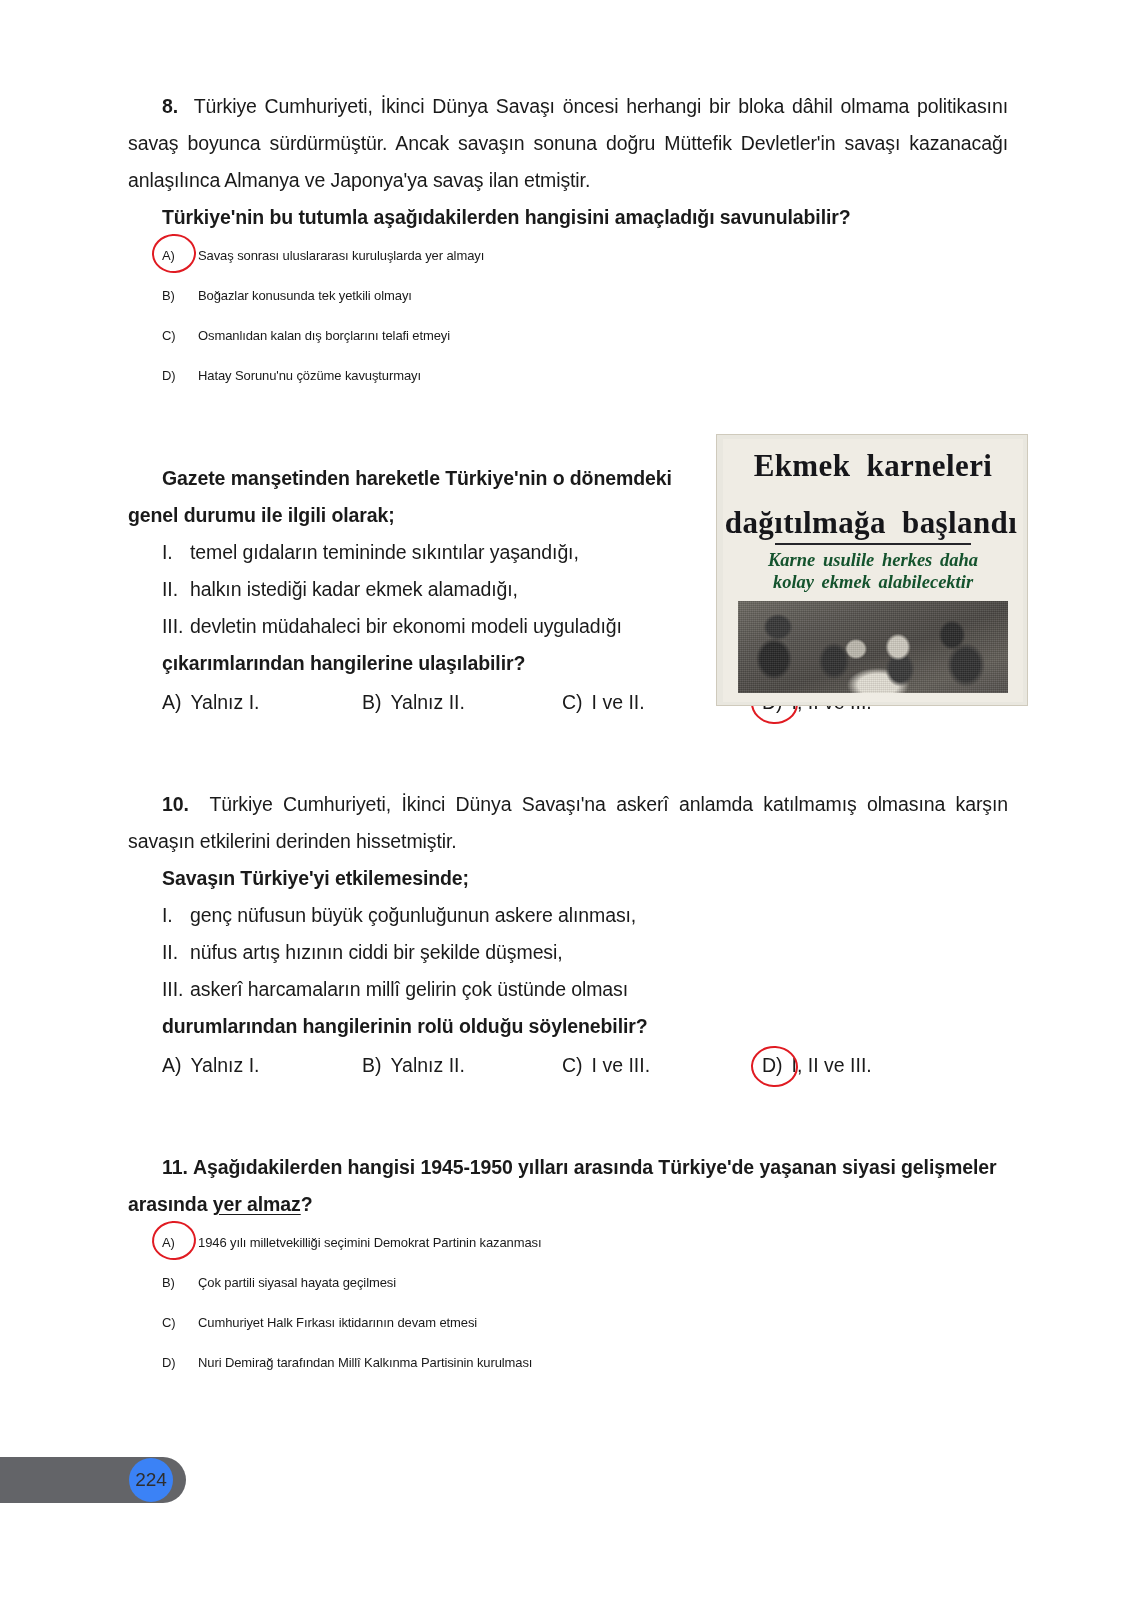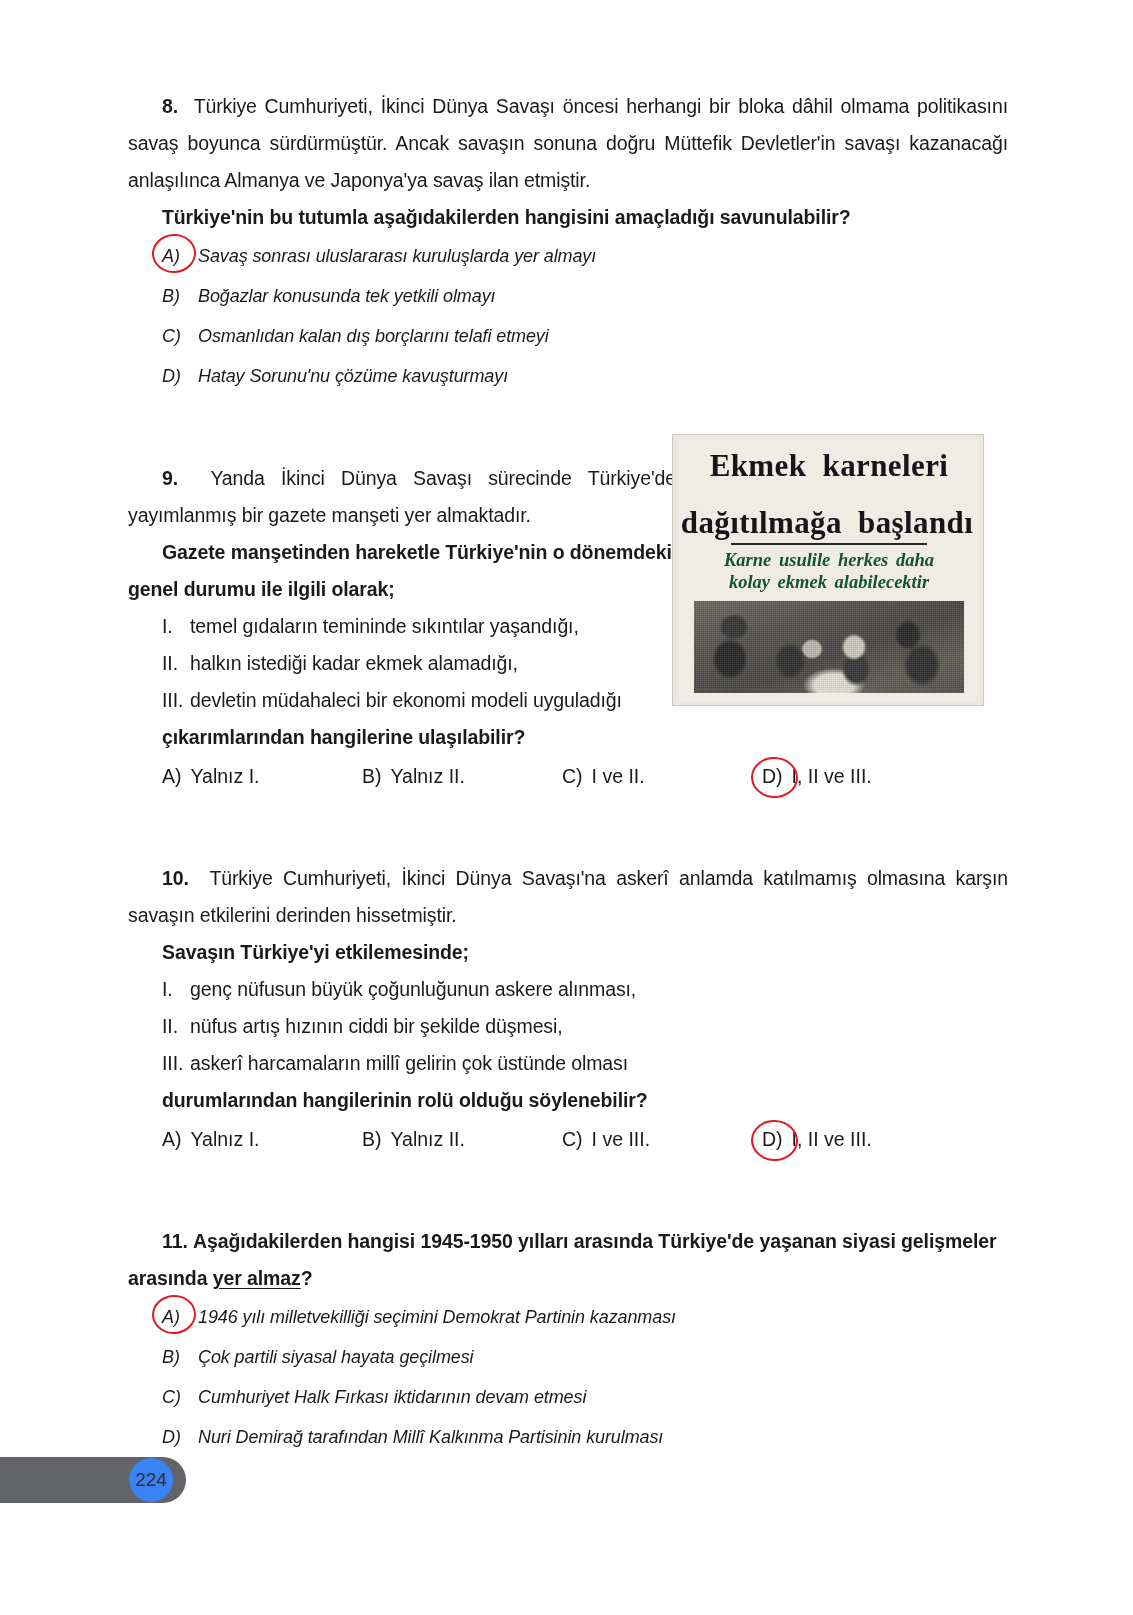--- a/index.html
+++ b/index.html
@@ -85,27 +85,26 @@
     margin-left: 28px;
   }
 
   
   .options {
     margin: 0;
     padding: 0;
     list-style: none;
   }
   .opt {
-    font-size: 18px;
+    font-size: 13px;
     line-height: 40px;
     position: relative;
     padding-left: 34px;
     letter-spacing: -0.1px;
     white-space: nowrap;
-    font-style: italic;
   }
   .opt .lbl {
     display: inline-block;
     width: 36px;
     position: relative;
   }
   .opt .otext {
     display: inline-block;
   }
 
@@ -151,21 +150,21 @@
     width: 43px;
     height: 37px;
     transform: rotate(3deg);
   }
 
   .spacer-lg { height: 64px; }
 
   
   .clipping {
     position: absolute;
-    left: 672px;
+    left: 716px;
     top: 434px;
     width: 312px;
     height: 272px;
     background: #e9e7df;
     border: 1px solid #cfcabc;
     box-sizing: border-box;
     overflow: hidden;
     font-family: "Liberation Serif", serif;
   }
   .clip-inner {
@@ -297,21 +296,20 @@
         </li>
         <li class="opt">
           <span class="lbl">D)</span><span class="otext">Hatay Sorunu'nu çözüme kavuşturmayı</span>
         </li>
       </ul>
     </div>
 
     <div class="spacer-lg"></div>
 
     <div class="question">
-      <p class="q-body" style="width:548px;"><span class="qnum">9.</span><span>Yanda İkinci Dünya Savaşı sürecinde Türkiye'de yayımlanmış bir gazete manşeti yer almaktadır.</span></p>
       <p class="q-stem" style="width:560px;">Gazete manşetinden hareketle Türkiye'nin o dönemdeki</p>
       <p class="q-stem no-indent">genel durumu ile ilgili olarak;</p>
       <ul class="roman-list">
         <li class="roman-item"><span class="rn">I.</span><span class="rtext">temel gıdaların temininde sıkıntılar yaşandığı,</span></li>
         <li class="roman-item"><span class="rn">II.</span><span class="rtext">halkın istediği kadar ekmek alamadığı,</span></li>
         <li class="roman-item"><span class="rn">III.</span><span class="rtext">devletin müdahaleci bir ekonomi modeli uyguladığı</span></li>
       </ul>
       <p class="q-stem">çıkarımlarından hangilerine ulaşılabilir?</p>
       <ul class="options-row">
         <li class="opt-cell row-w1"><span class="lbl">A)</span><span>Yalnız I.</span></li>

